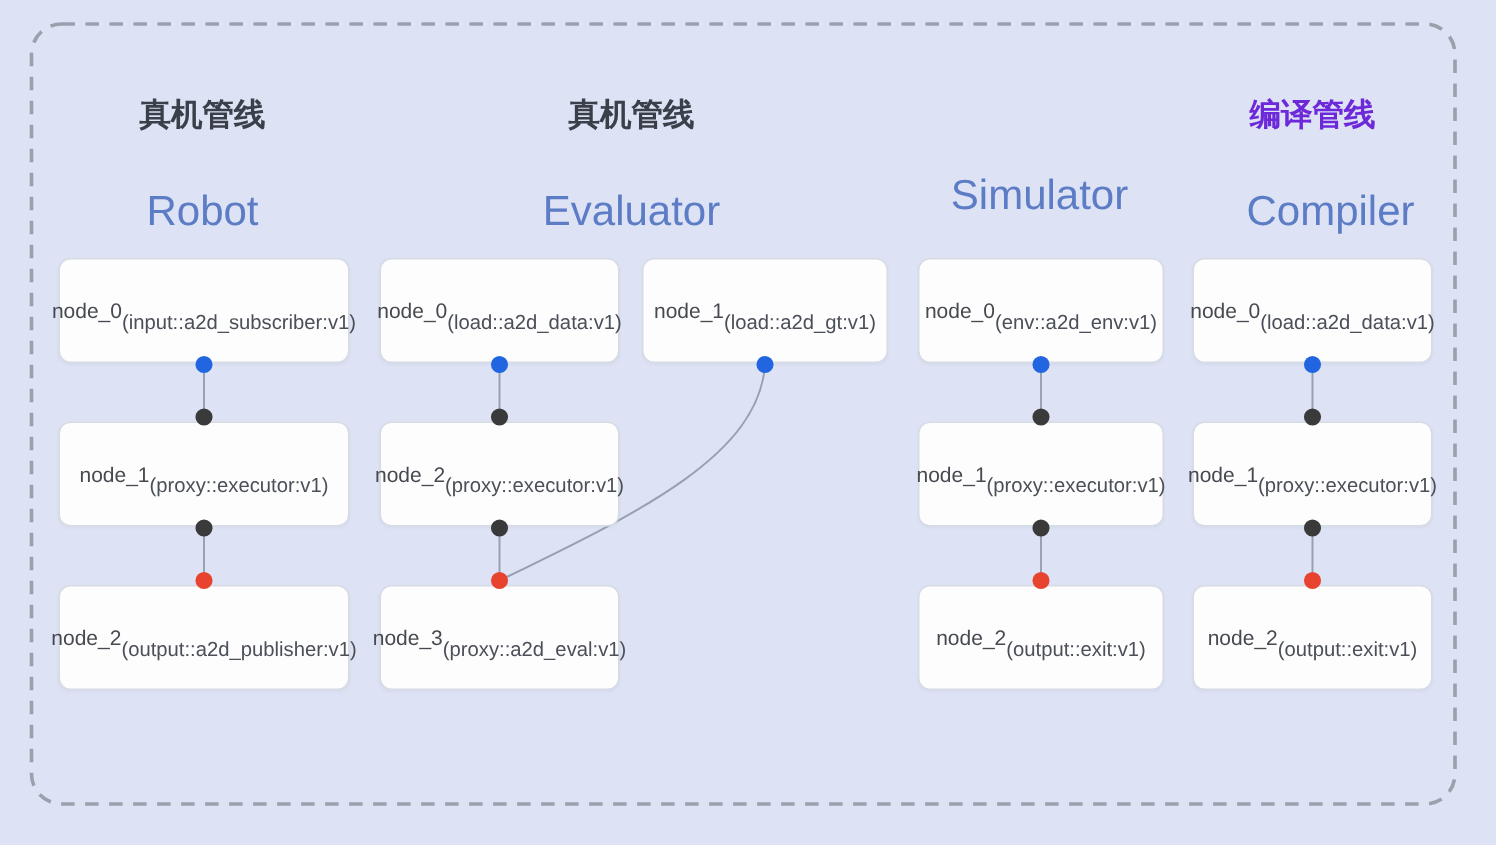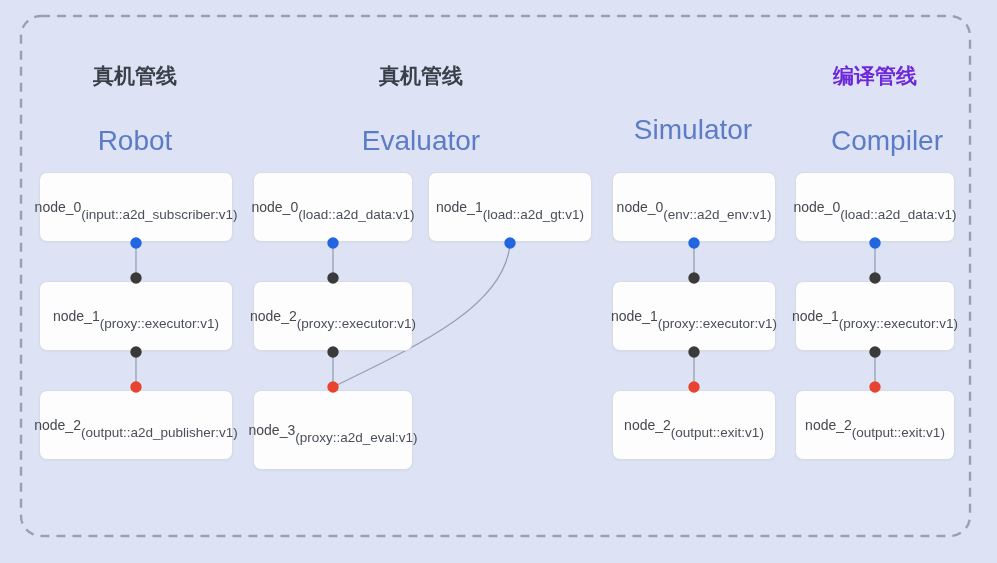--- a/index.html
+++ b/index.html
@@ -105,21 +105,21 @@
         <div class="node-sublabel">(load::a2d_data:v1)</div>
       </div>
       <div class="node-box" style="left: 428px; top: 172px; width: 164px; height: 70px; background: rgb(253, 253, 254); border-color: rgb(215, 219, 228);">
         <div class="node-label">node_1</div>
         <div class="node-sublabel">(load::a2d_gt:v1)</div>
       </div>
       <div class="node-box" style="left: 253px; top: 281px; width: 160px; height: 70px; background: rgb(253, 253, 254); border-color: rgb(215, 219, 228);">
         <div class="node-label">node_2</div>
         <div class="node-sublabel">(proxy::executor:v1)</div>
       </div>
-      <div class="node-box" style="left: 253px; top: 390px; width: 160px; height: 80px; background: rgb(253, 253, 254); border-color: rgb(215, 219, 228);">
+      <div class="node-box" style="left: 253px; top: 390px; width: 160px; height: 70px; background: rgb(253, 253, 254); border-color: rgb(215, 219, 228);">
         <div class="node-label">node_3</div>
         <div class="node-sublabel">(proxy::a2d_eval:v1)</div>
       </div>
       <div class="node-box" style="left: 612px; top: 172px; width: 164px; height: 70px; background: rgb(253, 253, 254); border-color: rgb(215, 219, 228);">
         <div class="node-label">node_0</div>
         <div class="node-sublabel">(env::a2d_env:v1)</div>
       </div>
       <div class="node-box" style="left: 612px; top: 281px; width: 164px; height: 70px; background: rgb(253, 253, 254); border-color: rgb(215, 219, 228);">
         <div class="node-label">node_1</div>
         <div class="node-sublabel">(proxy::executor:v1)</div>

